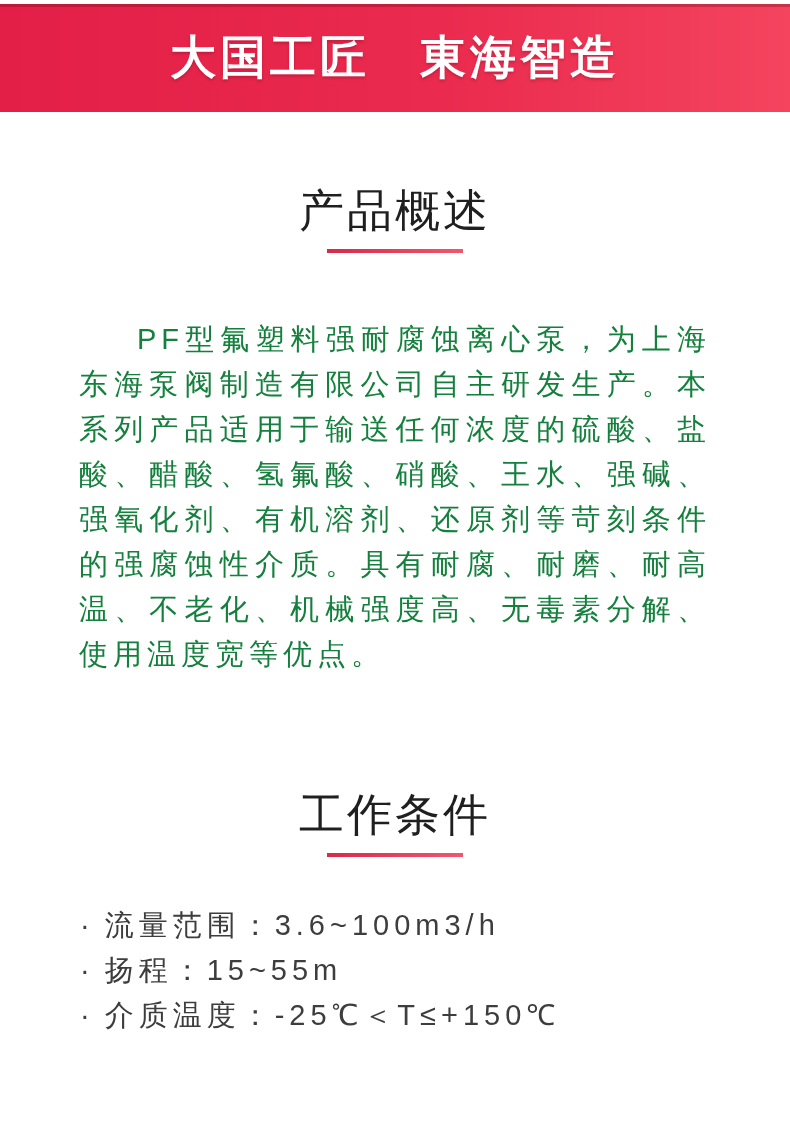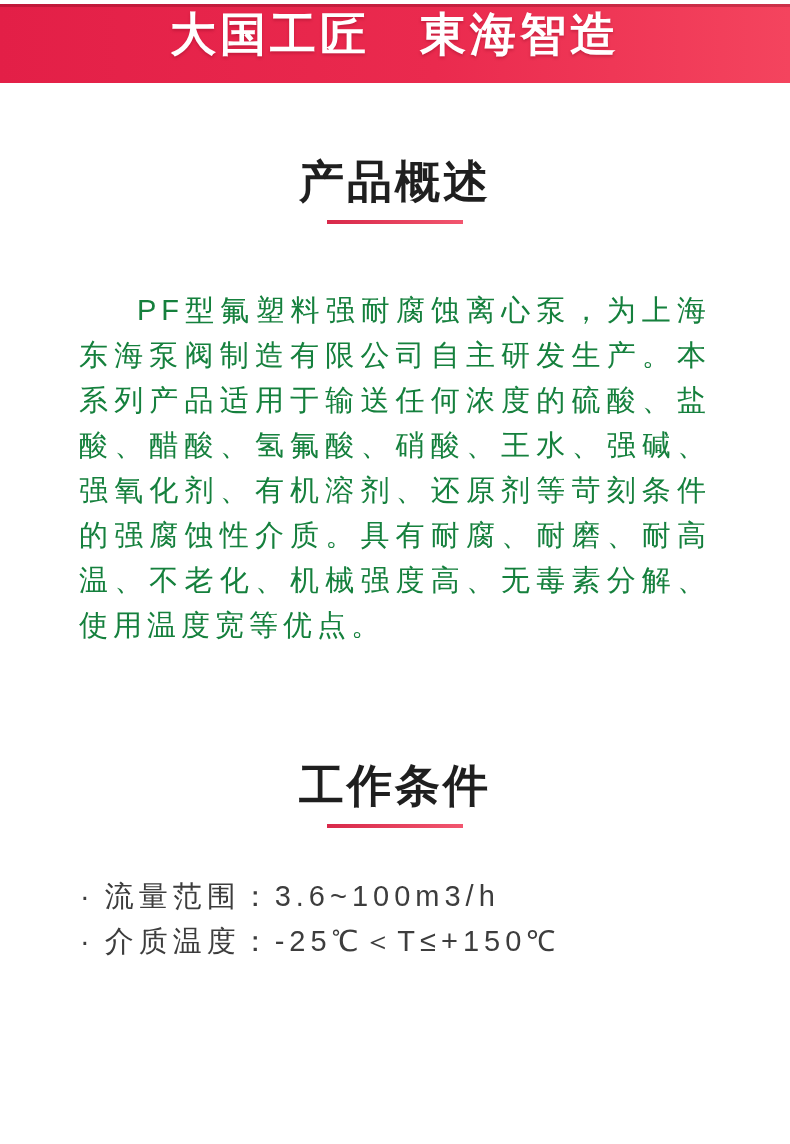--- a/index.html
+++ b/index.html
@@ -13,42 +13,43 @@
   }
   .page {
     width: 790px;
     height: 1144px;
     background: #ffffff;
     position: relative;
   }
   
   .banner {
     margin-top: 4px;
-    height: 79px;
+    height: 108px;
     background:
       linear-gradient(180deg, rgba(110,5,25,0.30) 0px, rgba(110,5,25,0.30) 3px, rgba(0,0,0,0) 3px),
       linear-gradient(90deg, #e31f47 0%, #ea2a4e 55%, #f4445e 100%);
     display: flex;
+    align-items: center;
     justify-content: center;
   }
   .banner-title {
     color: #ffffff;
     font-size: 46px;
     font-weight: bold;
     letter-spacing: 4px;
     text-shadow: 0 2px 3px rgba(120, 0, 25, 0.30);
     white-space: pre;
   }
   
   .section-title {
     margin-top: 73px;
     text-align: center;
     font-size: 45px;
     line-height: 52px;
-    font-weight: bold;
+    font-weight: normal;
     color: #1f1f1f;
     letter-spacing: 3px;
   }
   .section-title.second { margin-top: 112px; }
   .divider {
     width: 136px;
     height: 4px;
     margin: 12px auto 0 auto;
     background: linear-gradient(90deg, #d8294a 0%, #f2566f 100%);
   }
@@ -97,17 +98,18 @@
     <div class="divider"></div>
     <p class="overview-paragraph">PF型氟塑料强耐腐蚀离心泵，为上海东海泵阀制造有限公司自主研发生产。本系列产品适用于输送任何浓度的硫酸、盐酸、醋酸、氢氟酸、硝酸、王水、强碱、强氧化剂、有机溶剂、还原剂等苛刻条件的强腐蚀性介质。具有耐腐、耐磨、耐高温、不老化、机械强度高、无毒素分解、使用温度宽等优点。</p>
   </div>
 
   <div>
     <h2 class="section-title second">工作条件</h2>
     <div class="divider"></div>
 
     <ul class="conditions-list">
       <li><span class="bullet-dot">·</span><span>流量范围：3.6~100m3/h</span></li>
+      <li><span class="bullet-dot">·</span><span>扬程：15~55m</span></li>
       <li><span class="bullet-dot">·</span><span>介质温度：-25℃＜T≤+150℃</span></li>
     </ul>
   </div>
 
 </div>
 
 </body></html>

